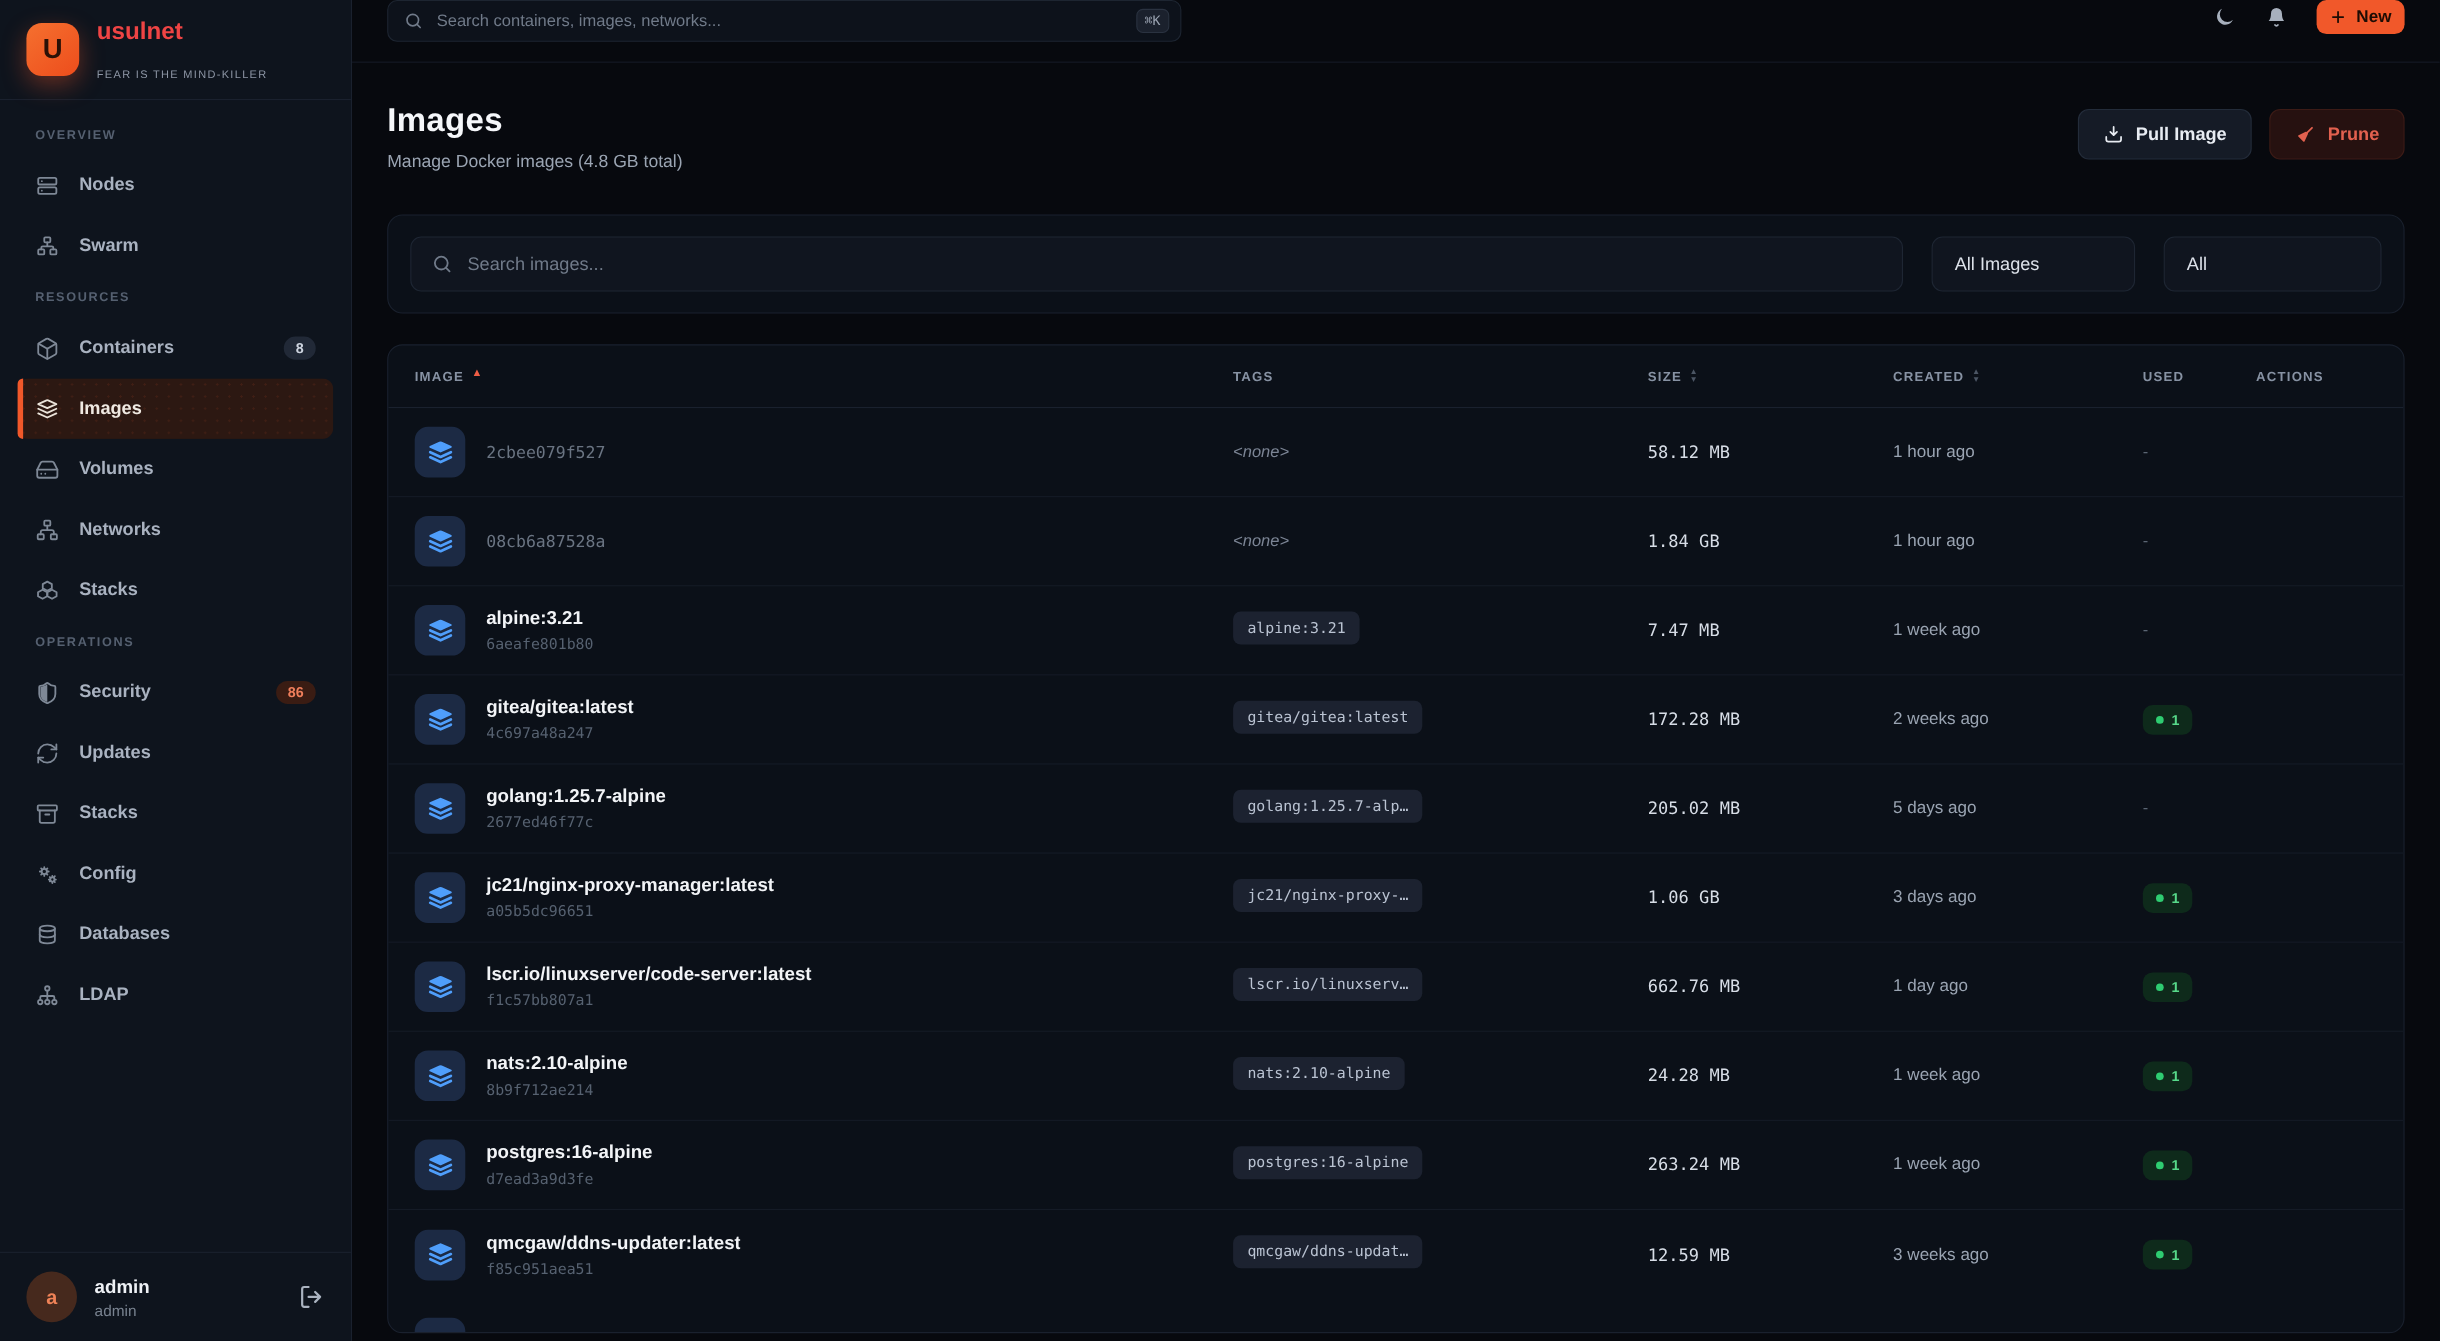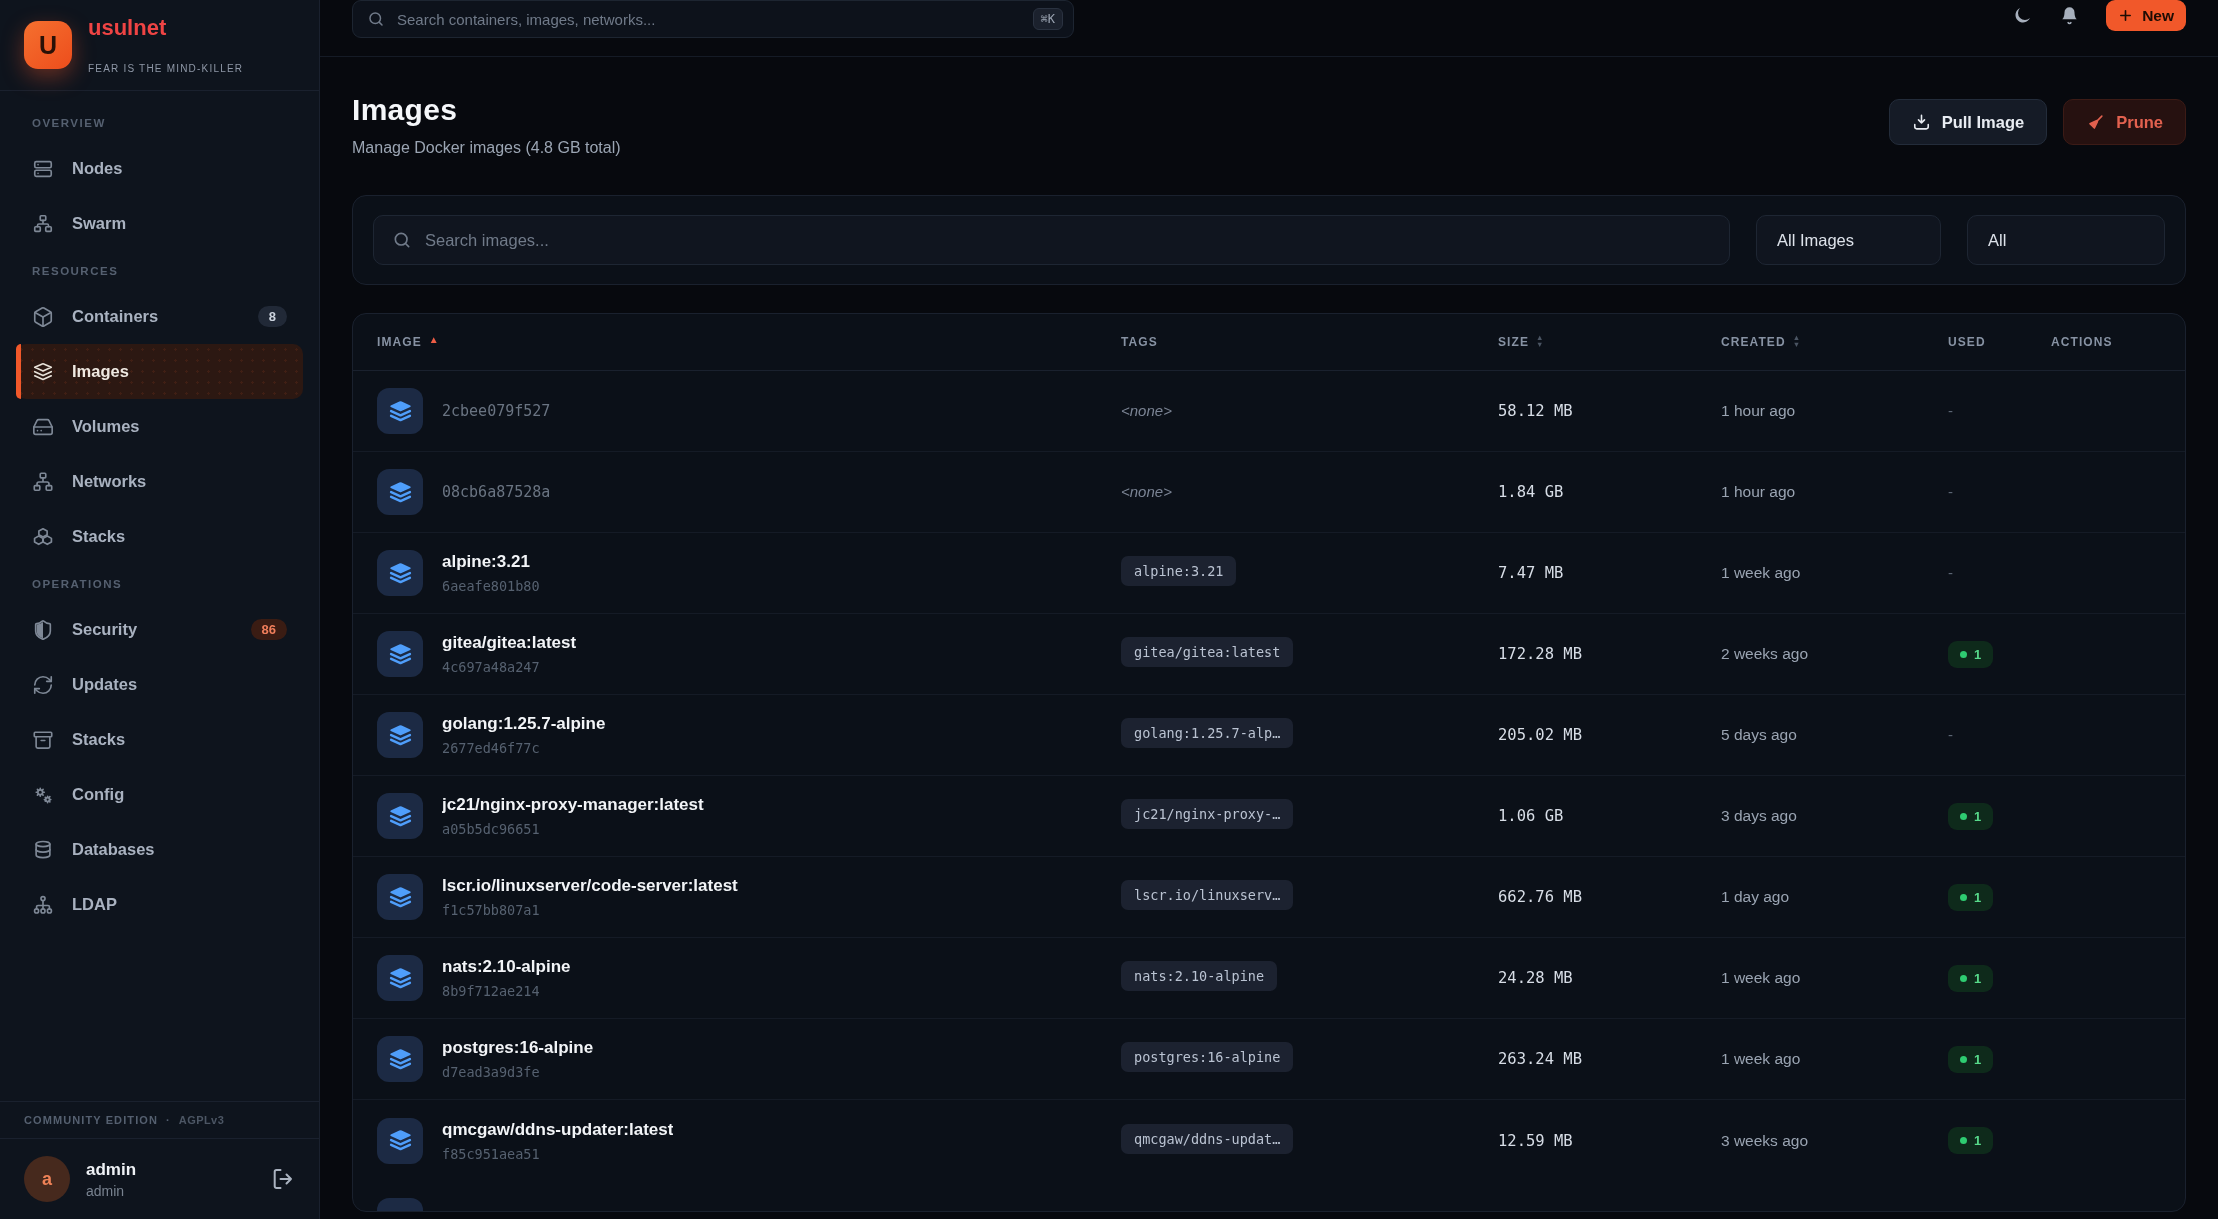--- a/index.html
+++ b/index.html
@@ -230,25 +230,20 @@
           <circle cx="12" cy="5" r="2.2"></circle>
           <circle cx="5" cy="18.5" r="2.2"></circle>
           <circle cx="12" cy="18.5" r="2.2"></circle>
           <circle cx="19" cy="18.5" r="2.2"></circle>
           <path d="M12 7.2v3.3M5 16.3v-2.3a1.5 1.5 0 0 1 1.5-1.5h11a1.5 1.5 0 0 1 1.5 1.5v2.3M12 10.5v5.8"></path>
         </svg>
         <span class="lbl">LDAP</span>
       </div>
     </nav>
   <div class="sb-footer">
-    <div class="edition">
-      <span>COMMUNITY EDITION</span>
-      <span>·</span>
-      <span class="lic">AGPLv3</span>
-    </div>
     <div class="user">
       <div class="avatar">a</div>
       <div>
         <div class="user-name">admin</div>
         <div class="user-role">admin</div>
       </div>
       <span class="logout" id="logout-icon">
           <svg viewBox="0 0 24 24" fill="none" stroke="currentColor" stroke-width="2" stroke-linecap="round" stroke-linejoin="round">
             <path d="M9.5 21h-4A1.8 1.8 0 0 1 3.7 19.2V4.8A1.8 1.8 0 0 1 5.5 3h4"></path>
             <path d="m15.5 16.5 4.5-4.5-4.5-4.5M20 12H9.5"></path>

